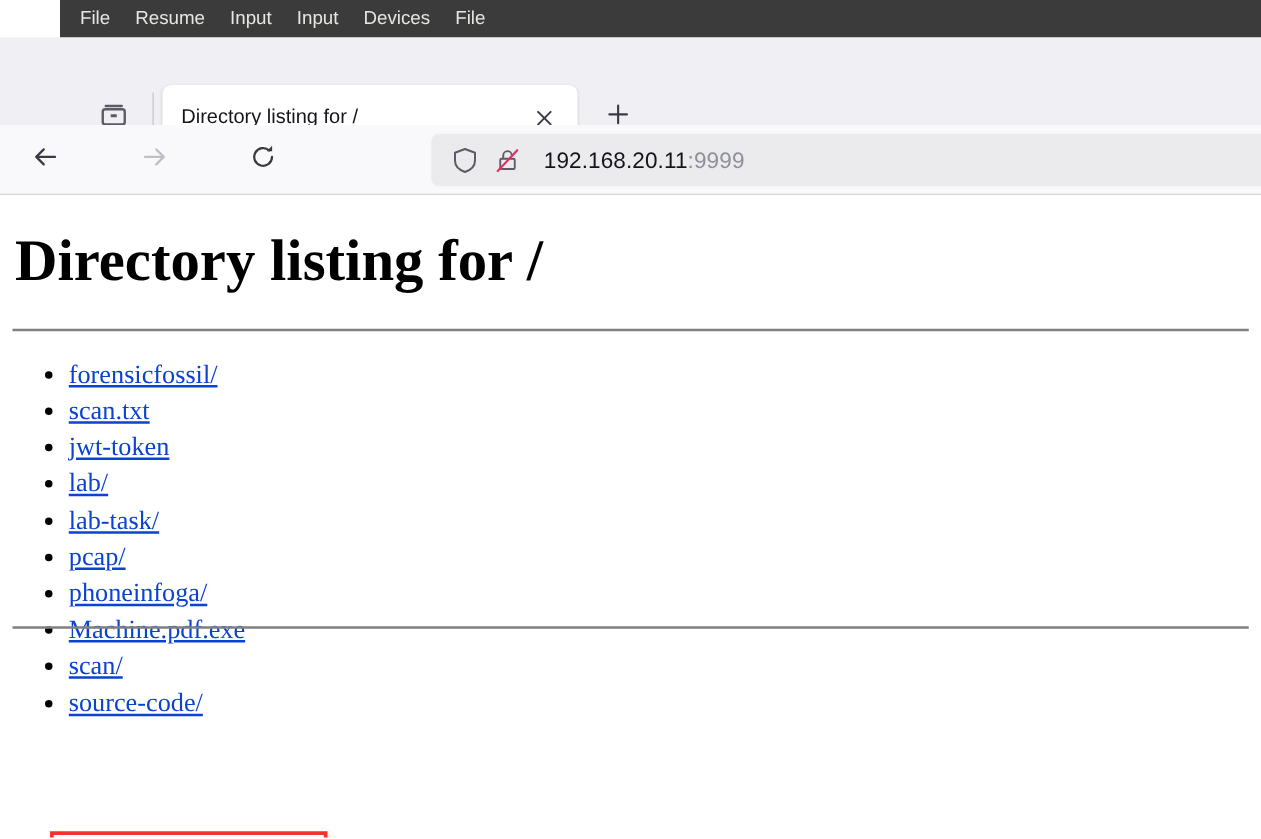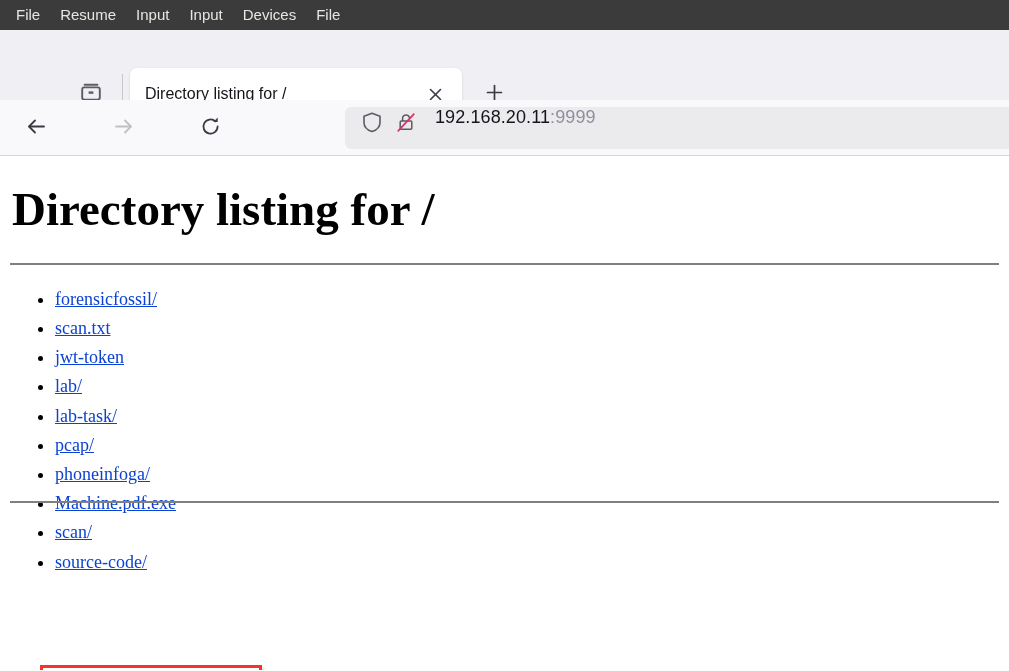--- a/index.html
+++ b/index.html
@@ -16,20 +16,21 @@
   }
 
   
   .vm-menubar {
     height: 30px;
     background: #3b3b3c;
     display: flex;
     align-items: center;
     padding-left: 6px;
     box-sizing: border-box;
+    margin-left: 48px;
   }
   .vm-menu-item {
     color: #e8e6e3;
     font-size: 15px;
     line-height: 30px;
     padding: 0 10px;
     white-space: nowrap;
     font-family: "Liberation Sans", sans-serif;
     cursor: default;
   }
@@ -126,20 +127,21 @@
   .nav-reload{ left: 125px; }
   .urlbar {
     position: absolute;
     left: 345px;
     top: 7px;
     right: 0px;
     height: 42px;
     background: #ebebed;
     border-radius: 6px 0 0 6px;
     display: flex;
+    align-items: center;
     box-sizing: border-box;
   }
   .urlbar-icon {
     width: 30px;
     height: 30px;
     margin-left: 12px;
     display: flex;
     align-items: center;
     justify-content: center;
     flex: 0 0 auto;
@@ -178,21 +180,21 @@
   .rule-bottom {
     position: absolute;
     left: 0;
     right: 0;
     top: 345px;
     margin: 0 10px;
   }
   ul.listing {
     list-style: disc;
     font-family: "Liberation Serif", serif;
-    font-size: 18px;
+    font-size: 21px;
     margin: 0;
     padding: 20px 0 0 55px;
   }
   ul.listing li {
     line-height: 29.2px;
     color: #000000;
   }
   ul.listing li a {
     color: #0b42d2;
     text-decoration: underline;

